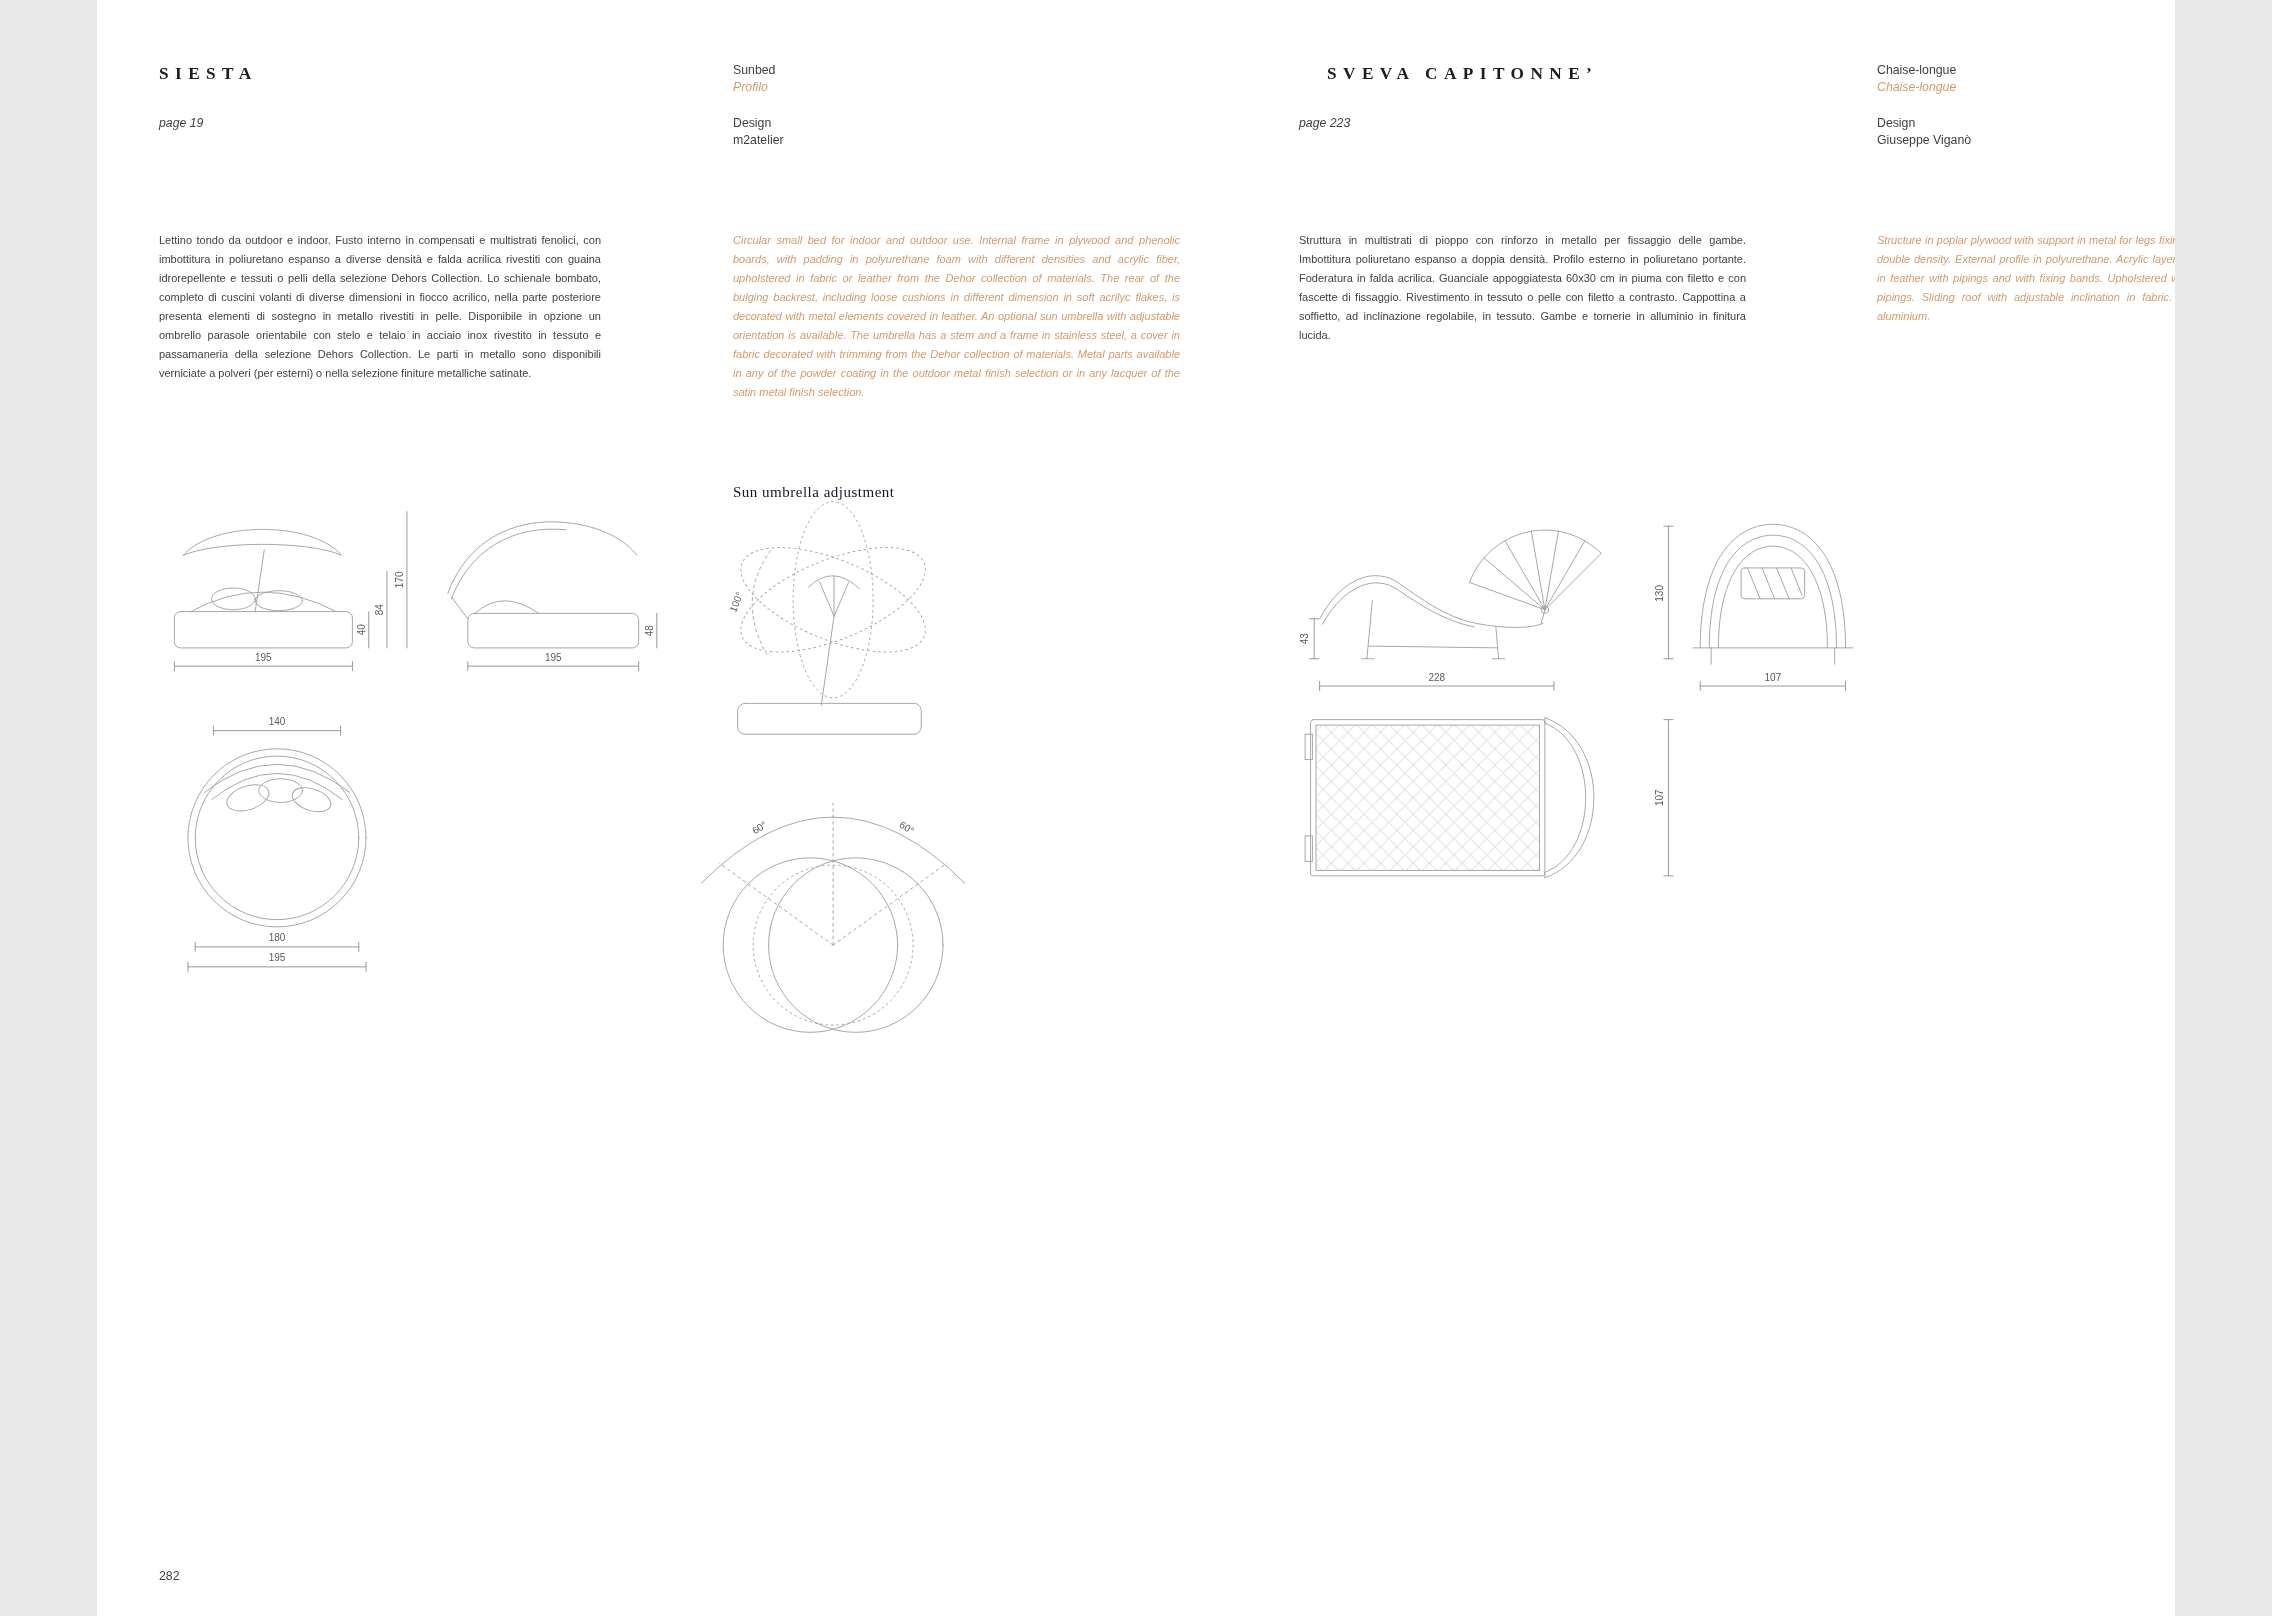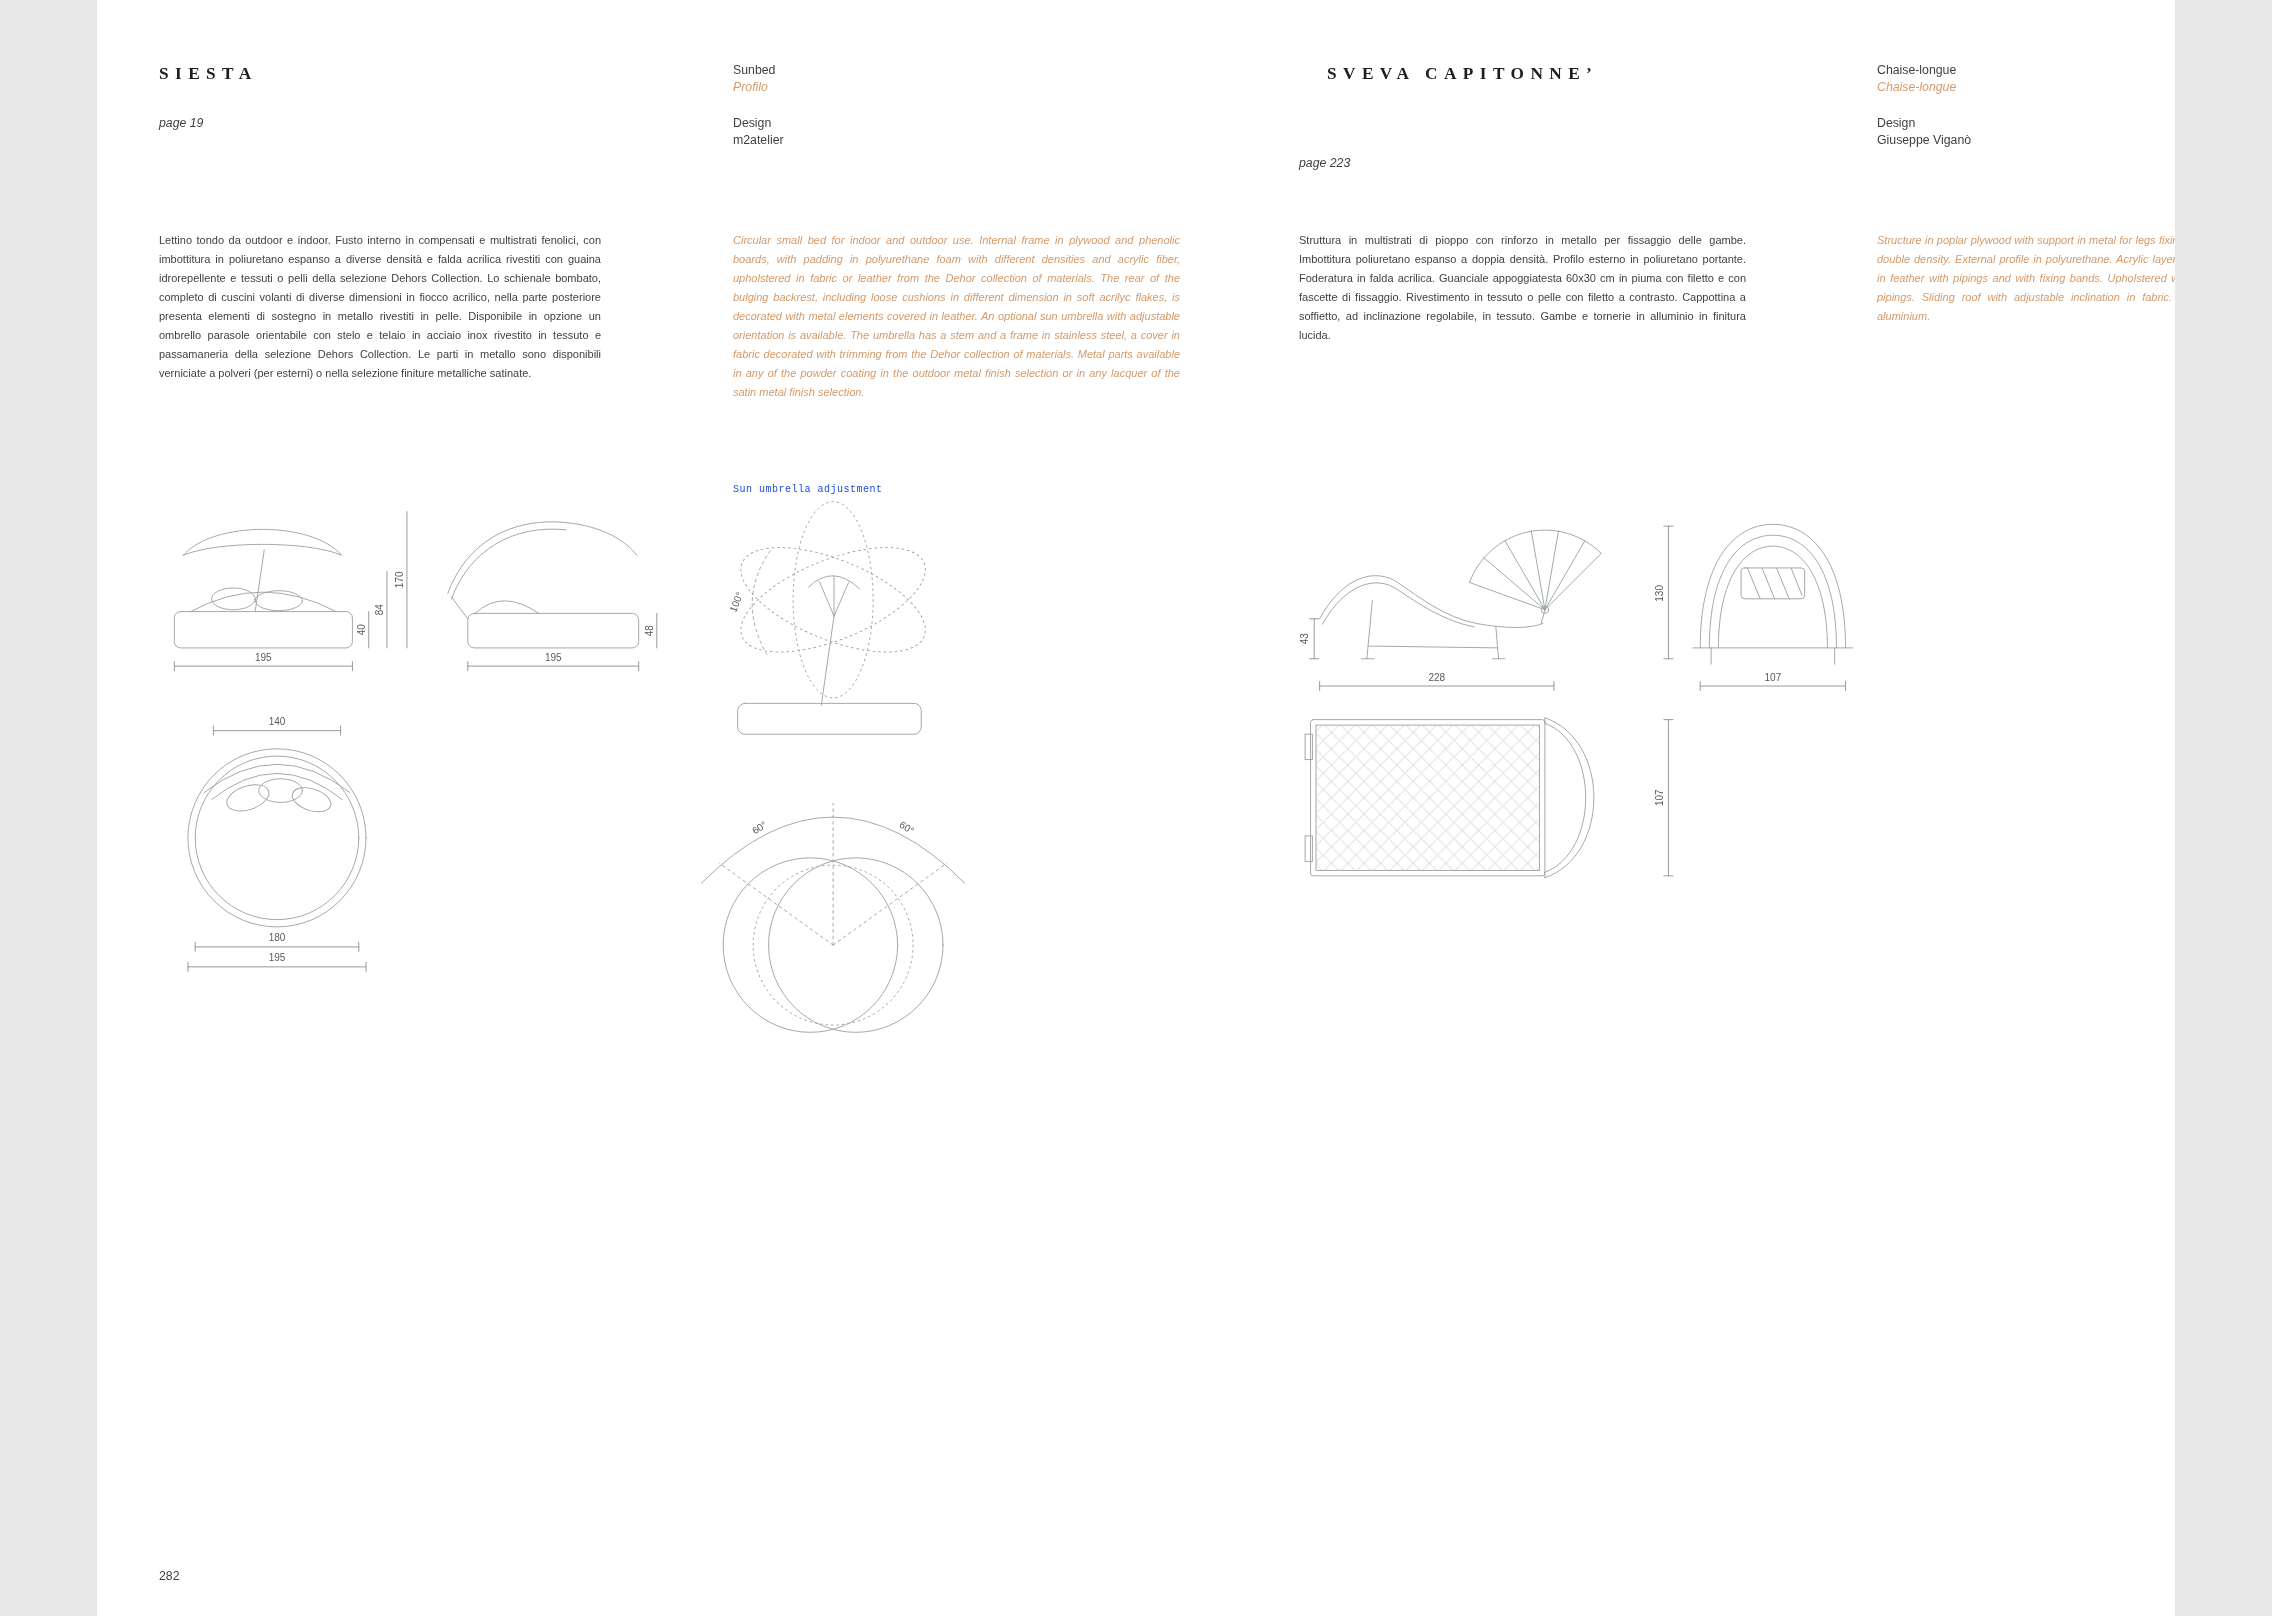--- a/index.html
+++ b/index.html
@@ -19,22 +19,22 @@
     position:absolute; font-size:12.3px; font-style:italic; color:#3c3f42;
   }
   .label-block { position:absolute; font-size:12.3px; color:#3c3f42; line-height:17.3px; }
   .label-block .accent { color:#d49a6a; font-style:italic; }
   .desc {
     position:absolute; font-size:11px; line-height:19px;
     color:#3f4245; text-align:justify;
   }
   .desc.en { color:#d49a6a; font-style:italic; }
   .caption {
-    position:absolute; font-family:Liberation Mono, monospace;
-    font-size:10px; letter-spacing:0.5px; color:#1d4ed8;
+    position:absolute; font-family:Liberation Serif, serif;
+    font-size:15px; letter-spacing:0.5px; color:#0f172a;
   }
   .pagenum { position:absolute; font-size:12.3px; color:#3c3f42; }
   .drawing { position:absolute; }
   svg text {
     font-family:"Liberation Sans", sans-serif;
     font-size:11px; fill:#565a5e; stroke:none;
   }
 </style>
 </head>
 <body>
@@ -153,21 +153,21 @@
         <text x="86" y="74" text-anchor="middle" transform="rotate(-32 86 74)">60°</text>
         <text x="244" y="74" text-anchor="middle" transform="rotate(32 244 74)">60°</text>
       </g>
     </g>
   </svg>
 
   <div class="pagenum" style="left:62px; top:1569px;">282</div>
 
   <div class="title" style="left:1202px; top:64px;margin-left:28px;">SVEVA CAPITONNE’</div>
 
-  <div class="pageref" style="left:1202px; top:116px;margin-top:40px;">page 223</div>
+  <div class="pageref" style="left:1202px; top:116px;">page 223</div>
 
   <div class="label-block" style="left:1780px; top:62px;">
     <div>Chaise-longue</div>
     <div class="accent">Chaise-longue</div>
   </div>
 
   <div class="label-block" style="left:1780px; top:115px;">
     <div>Design</div>
     <div>Giuseppe Viganò</div>
   </div>

